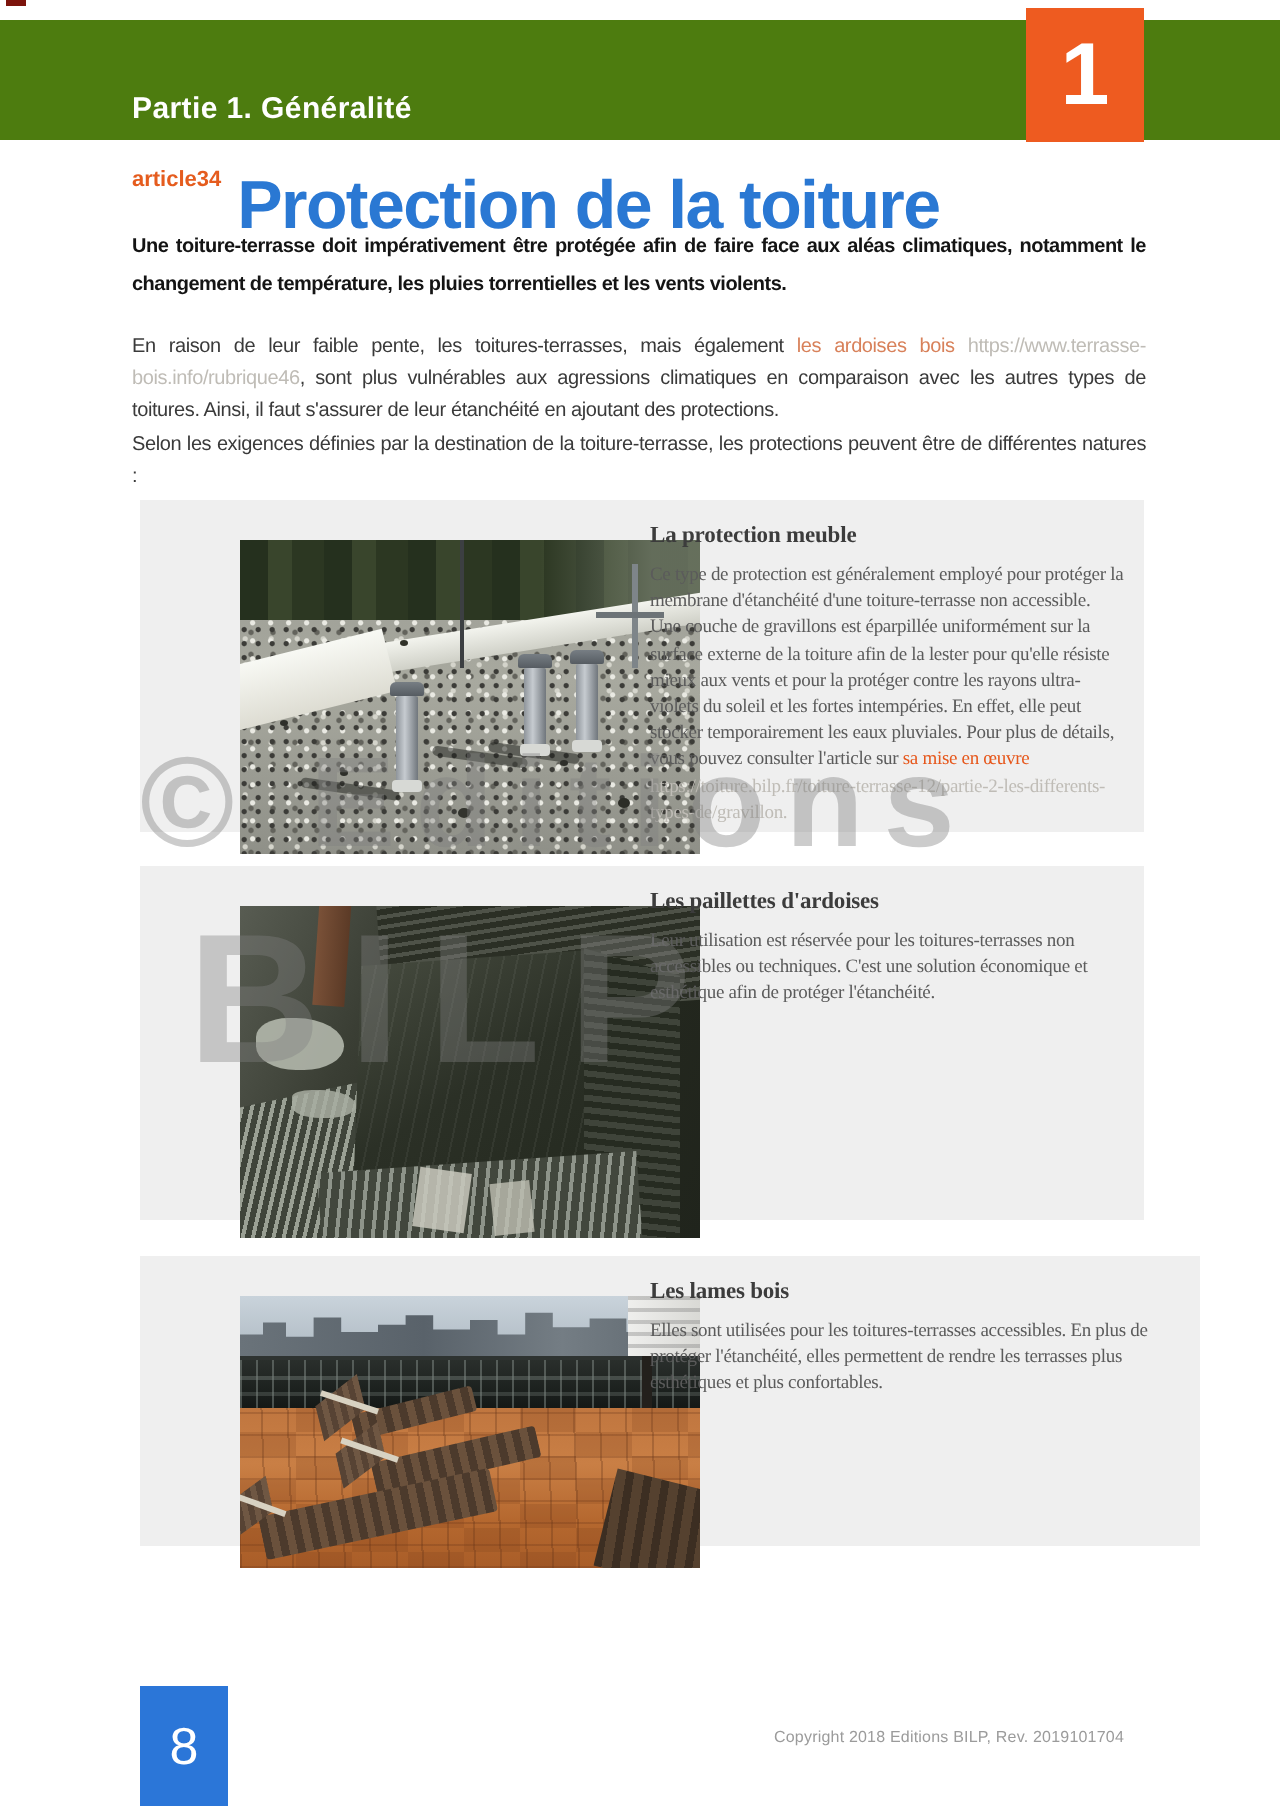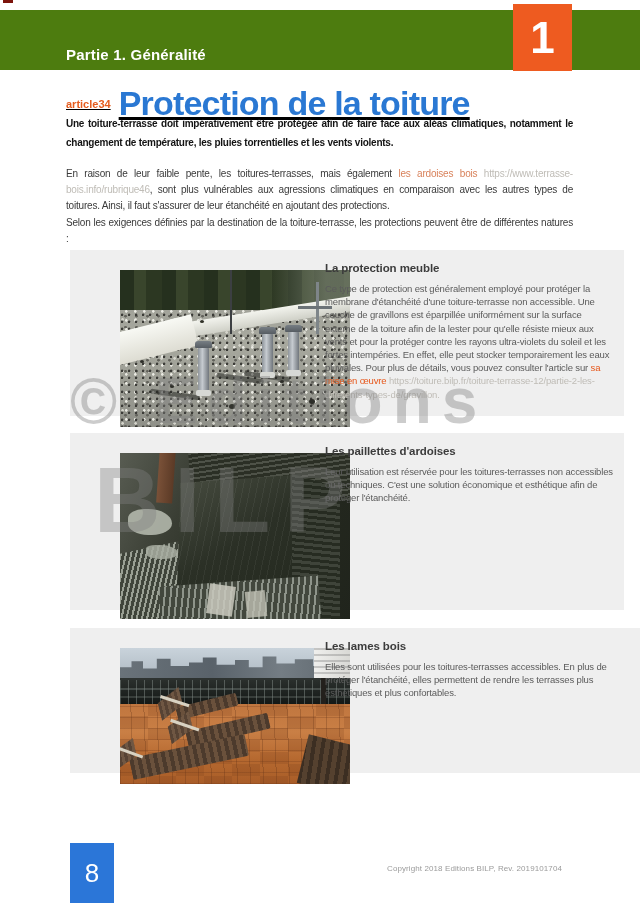--- a/index.html
+++ b/index.html
@@ -9,36 +9,36 @@
   
   .artifact{position:absolute;left:3px;top:0;width:10px;height:3px;background:#7c140c;}
 
   
   .topbar{position:absolute;left:0;top:10px;width:640px;height:60px;background:#4d7c0f;}
   .topbar-title{position:absolute;left:66px;bottom:7px;color:#ffffff;font-weight:bold;font-size:15px;letter-spacing:.2px;}
   .chapter-num{position:absolute;left:513px;top:4px;width:59px;height:67px;background:#ee5b20;z-index:2;
     display:flex;align-items:center;justify-content:center;color:#fff;font-weight:bold;font-size:44px;}
 
   
-  .title-row{position:absolute;left:66px;top:84px;display:flex;align-items:center;gap:8px;white-space:nowrap;text-decoration:underline;}
+  .title-row{position:absolute;left:66px;top:84px;display:flex;align-items:flex-start;gap:8px;white-space:nowrap;}
   .article-ref{color:#e55c1e;font-weight:bold;font-size:11px;}
   .article-title{margin:0;color:#2a78d3;font-weight:bold;font-size:34px;letter-spacing:-.8px;}
 
   .lead{position:absolute;left:66px;top:114px;width:507px;margin:0;color:#141414;font-weight:bold;
     font-size:10px;line-height:19px;letter-spacing:-.25px;text-align:justify;}
 
   .intro{position:absolute;left:66px;top:166px;width:507px;color:#3a3a3a;font-size:10px;line-height:16.2px;
     letter-spacing:-.2px;text-align:justify;}
   .intro p{margin:0;}
   .lnk-soft{color:#d8815a;text-decoration:none;cursor:pointer;}
   .lnk-strong{color:#e6571b;text-decoration:none;cursor:pointer;}
   .lnk-url{color:#bfbcb6;}
 
   
-  .card{position:absolute;left:70px;width:554px;background:#efefef;}
+  .card{position:absolute;left:70px;width:502px;background:#efefef;font-family:Liberation Serif, serif;}
   .c1{top:250px;height:166px;}
   .c2{top:433px;height:177px;}
   .c3{top:628px;height:145px;padding-left:28px;}
   .card-text{position:absolute;left:255px;top:6px;right:10px;bottom:4px;overflow:hidden;}
   .card-text h2{margin:6px 0 8px 0;font-size:11.5px;color:#3c3c3c;letter-spacing:-.1px;}
   .card-text p{margin:0;font-size:9.5px;line-height:13.2px;letter-spacing:-.15px;color:#5b5b5b;}
 
   
   .photo{position:absolute;left:10px;top:4px;width:230px;overflow:hidden;}
   .photo *{position:absolute;}

